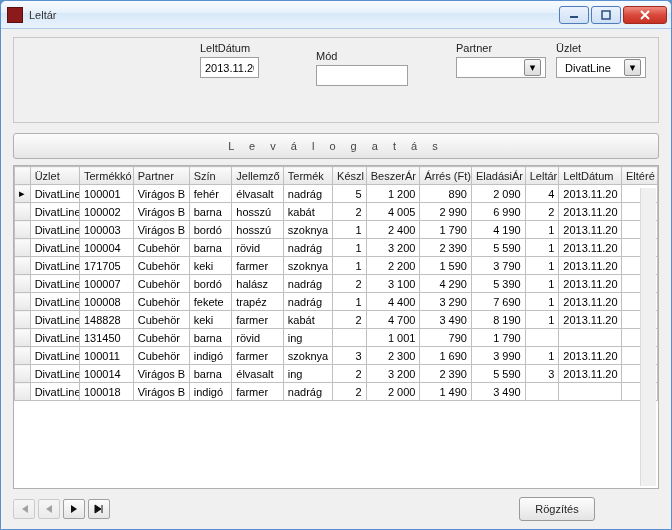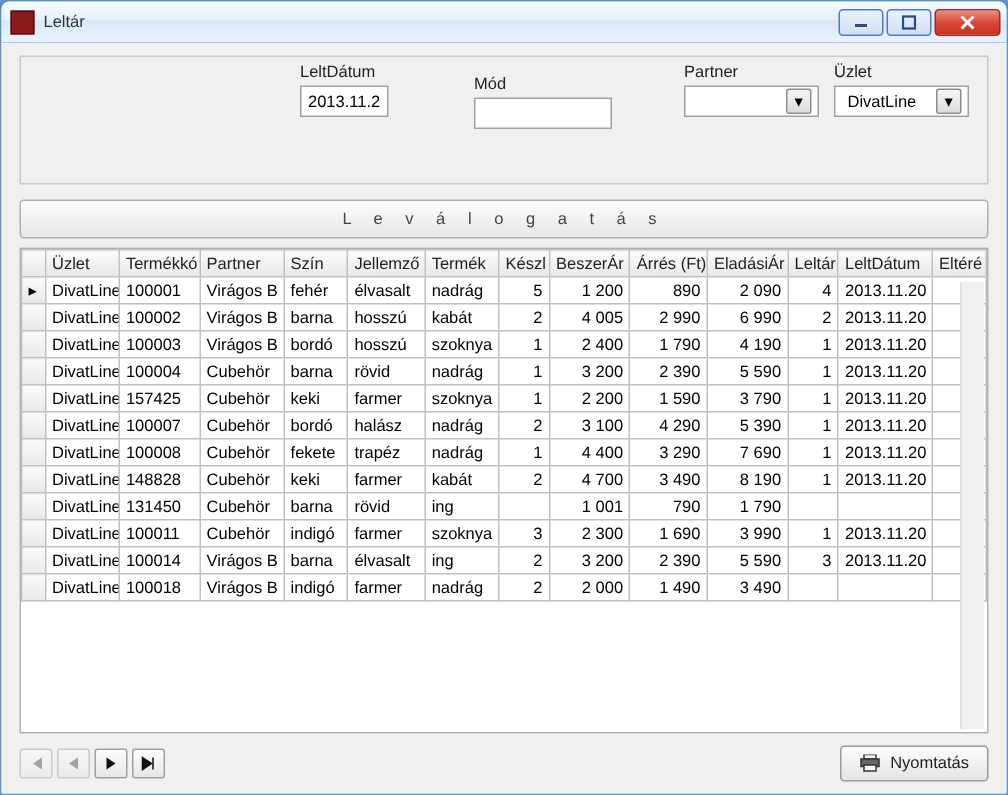--- a/index.html
+++ b/index.html
@@ -329,21 +329,21 @@
               <td class="num">3 200</td>
               <td class="num">2 390</td>
               <td class="num">5 590</td>
               <td class="num">1</td>
               <td>2013.11.20</td>
               <td class="num"></td>
             </tr>
             <tr>
               <td class="row-indicator"></td>
               <td>DivatLine</td>
-              <td>157425</td>
+              <td>171705</td>
               <td>Cubehör</td>
               <td>keki</td>
               <td>farmer</td>
               <td>szoknya</td>
               <td class="num">1</td>
               <td class="num">2 200</td>
               <td class="num">1 590</td>
               <td class="num">3 790</td>
               <td class="num">1</td>
               <td>2013.11.20</td>
@@ -483,25 +483,20 @@
               <path d="M1 1l6 4-6 4z" fill="#111"></path>
             </svg>
         </div>
         <div class="nav-btn">
           <svg width="10" height="10" viewBox="0 0 10 10">
               <path d="M1 1l6 4-6 4zM8 1v8" fill="#111" stroke="#111"></path>
             </svg>
         </div>
       </div>
       <div class="spacer"></div>
+      <div class="action-btn">
+        <span>Rögzítés</span>
+      </div>
       <div style="width:56px"></div>
-      <div class="action-btn">
-        <svg class="printer-icon" viewBox="0 0 14 12">
-          <rect x="3" y="0" width="8" height="3" fill="none" stroke="#333"></rect>
-          <rect x="1" y="3" width="12" height="5" fill="#666" stroke="#333"></rect>
-          <rect x="3" y="7" width="8" height="4" fill="#fff" stroke="#333"></rect>
-        </svg>
-        <span>Nyomtatás</span>
-      </div>
     </div>
 
   </div>
 </div>
 
 </body></html>

